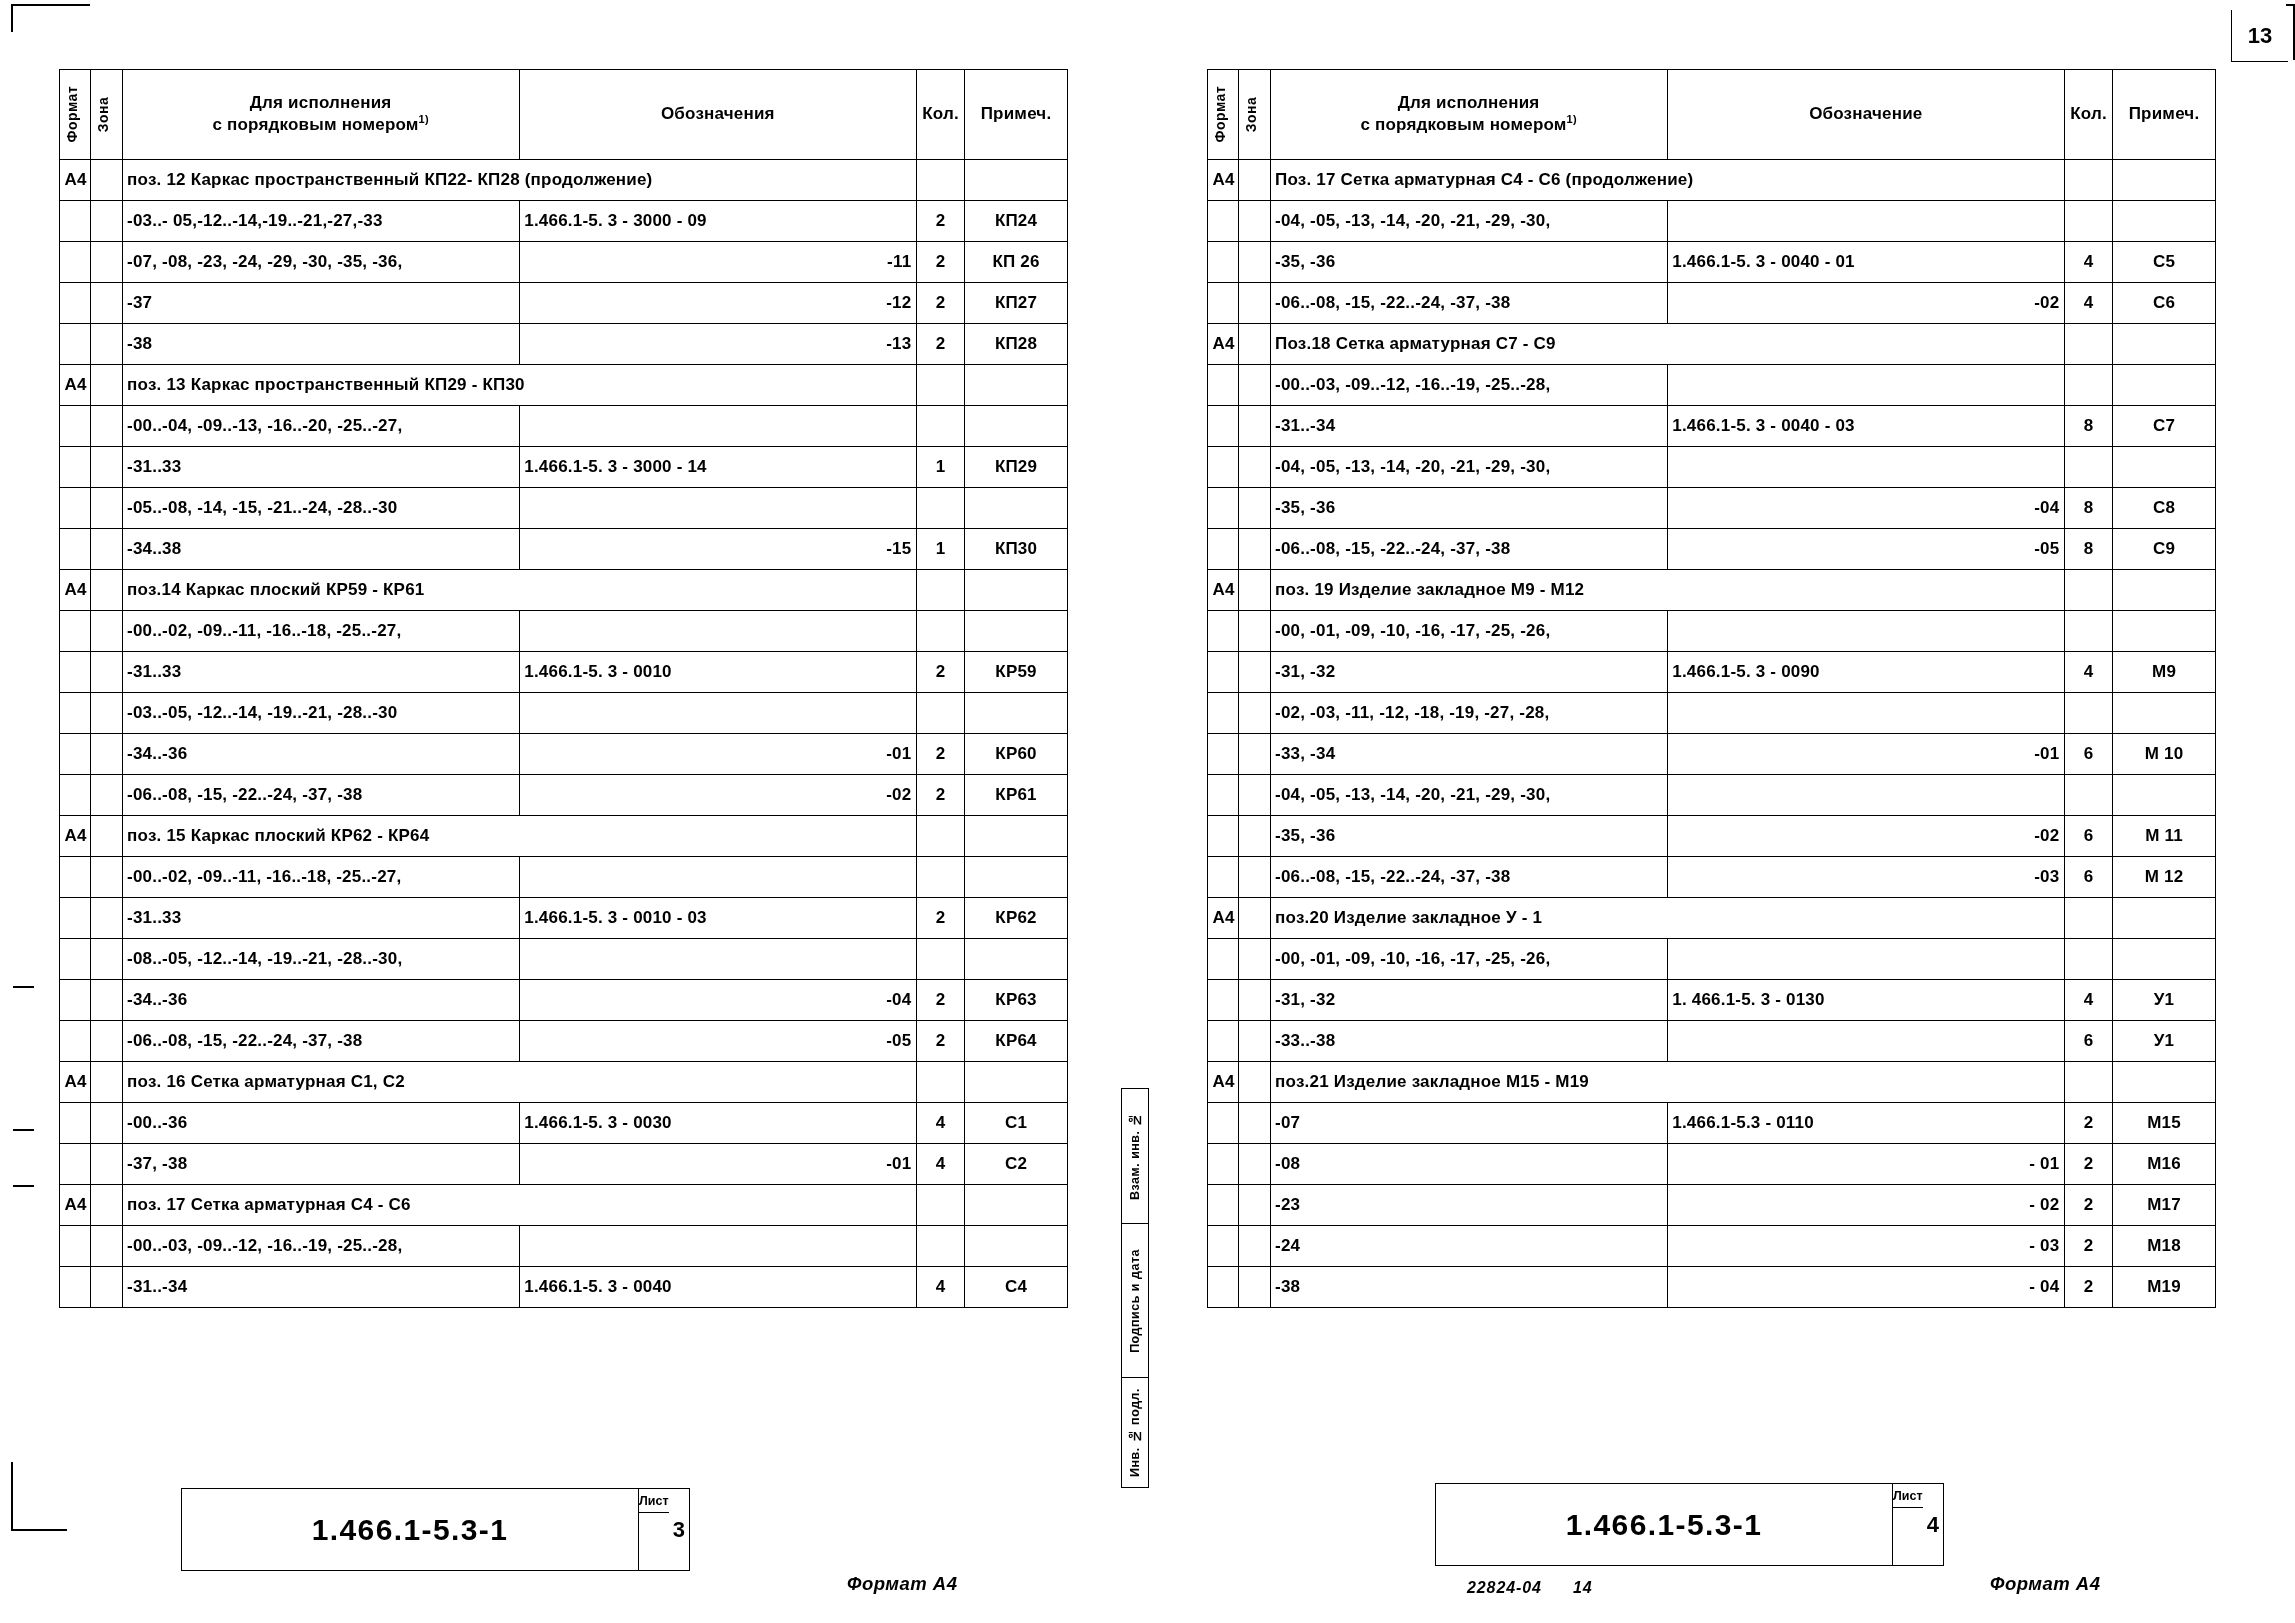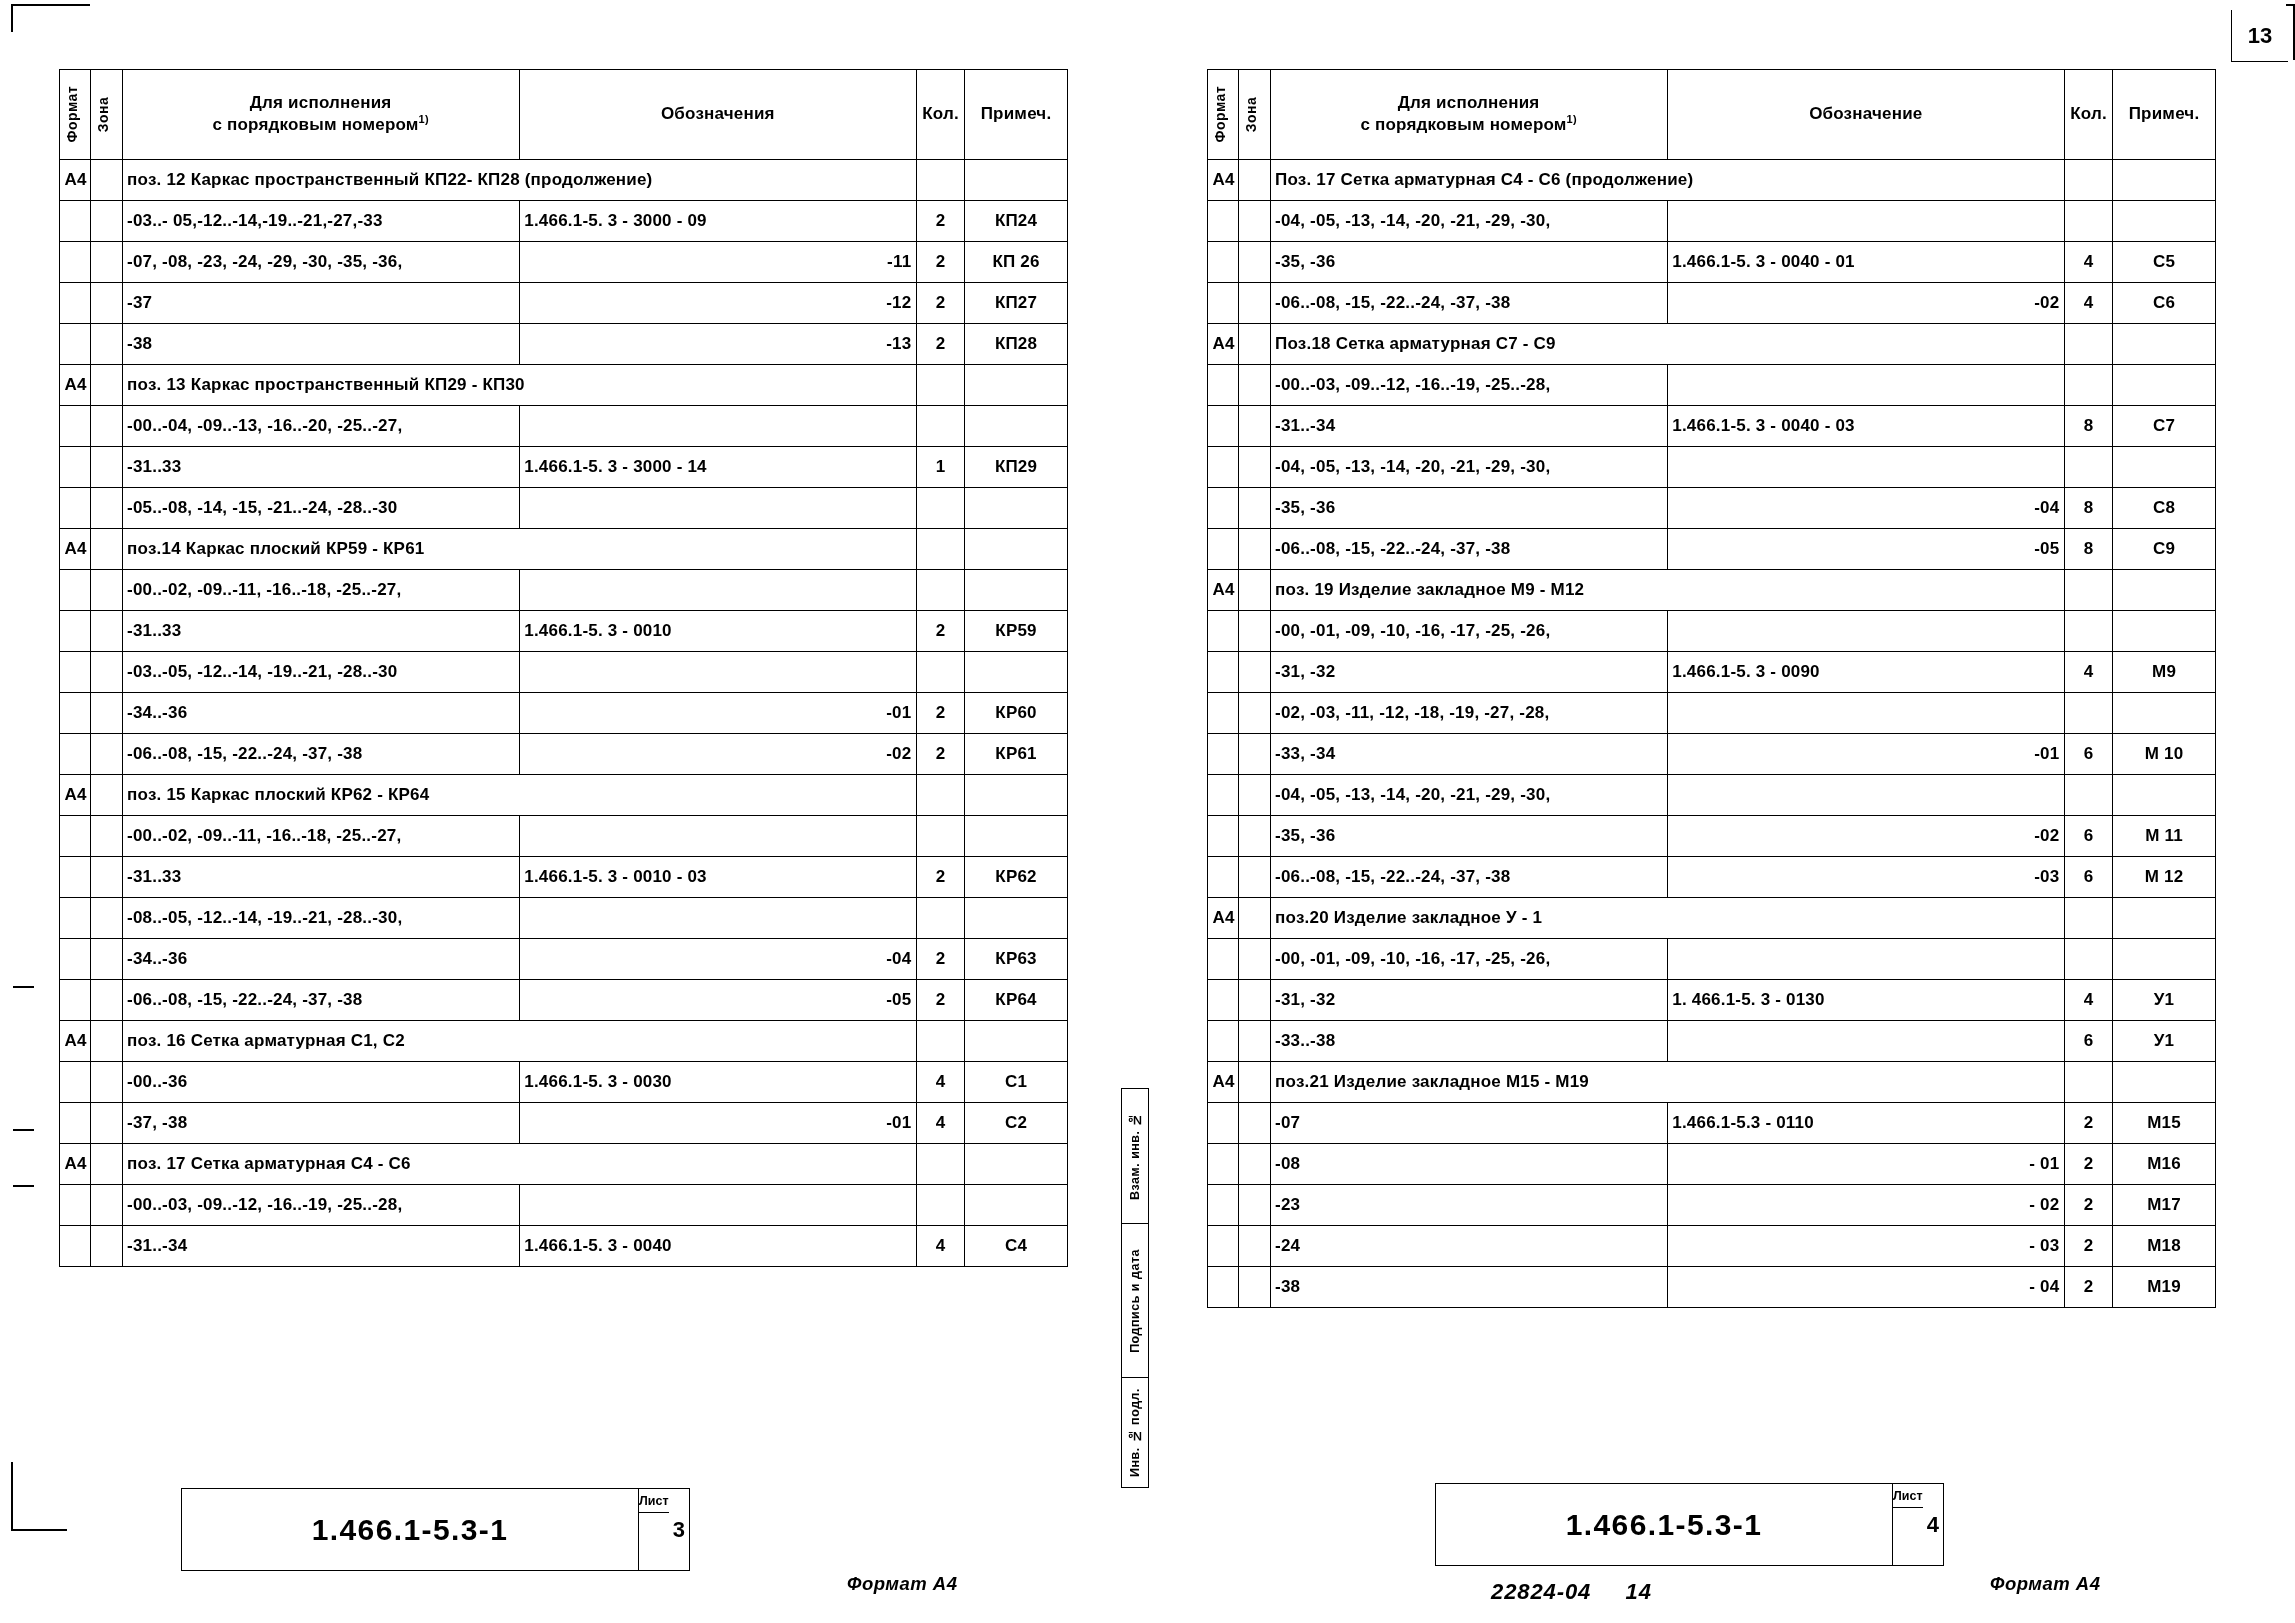--- a/index.html
+++ b/index.html
@@ -92,22 +92,22 @@
   .stamp .sheetbox .num{
     flex:1;display:flex;align-items:center;justify-content:center;
     font-size:22px;font-weight:700;
   }
 
   .format-note{
     position:absolute;font-size:18.5px;font-weight:700;
     font-style:italic;letter-spacing:0.5px;
   }
   .bottom-code{
-    position:absolute;font-size:22px;font-weight:700;
-    font-style:italic;letter-spacing:0.9px;margin-left:24px;
+    position:absolute;font-size:16px;font-weight:700;
+    font-style:italic;letter-spacing:0.9px;
   }
   .page-no-box{
     position:absolute;
     border:1.9px solid #000;border-top:none;border-right:none;
     width:56px;height:51px;
     display:flex;align-items:center;justify-content:center;
     font-size:22px;font-weight:700;
   }
 
   
@@ -232,20 +232,28 @@
           <td class="c-note">КП29</td>
         </tr>
         <tr class="row">
           <td class="c-format"></td>
           <td class="c-zone"></td>
           <td class="c-exec">-05..-08, -14, -15, -21..-24, -28..-30</td>
           <td class="c-desig desig-left"></td>
           <td class="c-qty"></td>
           <td class="c-note"></td>
         </tr>
+        <tr class="row">
+          <td class="c-format"></td>
+          <td class="c-zone"></td>
+          <td class="c-exec">-34..38</td>
+          <td class="c-desig desig-right">-15</td>
+          <td class="c-qty">1</td>
+          <td class="c-note">КП30</td>
+        </tr>
         <tr class="row-title">
           <td class="c-format">А4</td>
           <td class="c-zone"></td>
           <td colspan="2" class="title-cell">поз.14  Каркас  плоский   КР59 - КР61</td>
           <td class="c-qty"></td>
           <td class="c-note"></td>
         </tr>
         <tr class="row">
           <td class="c-format"></td>
           <td class="c-zone"></td>

